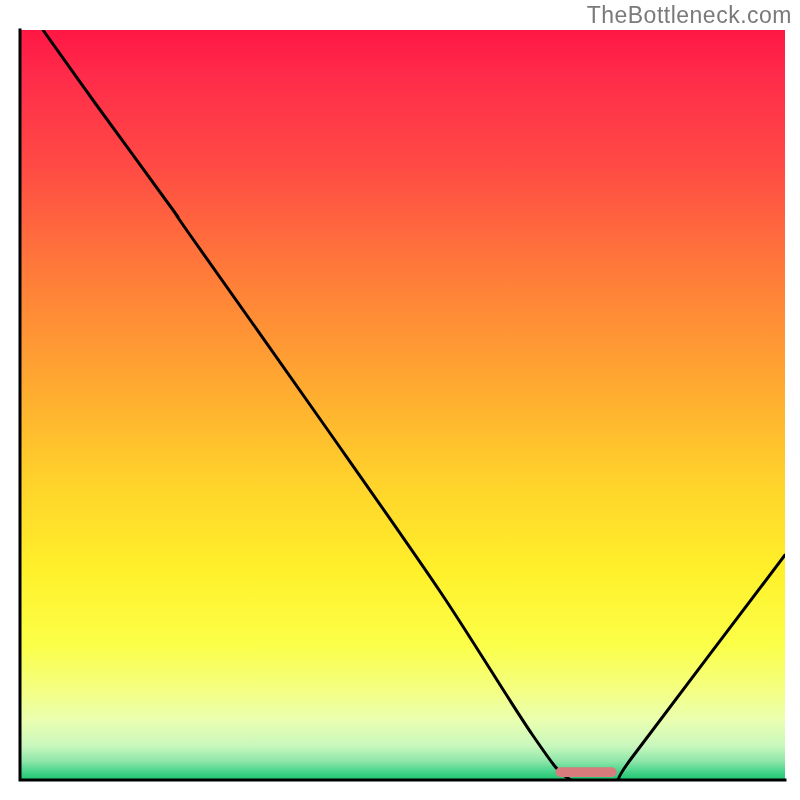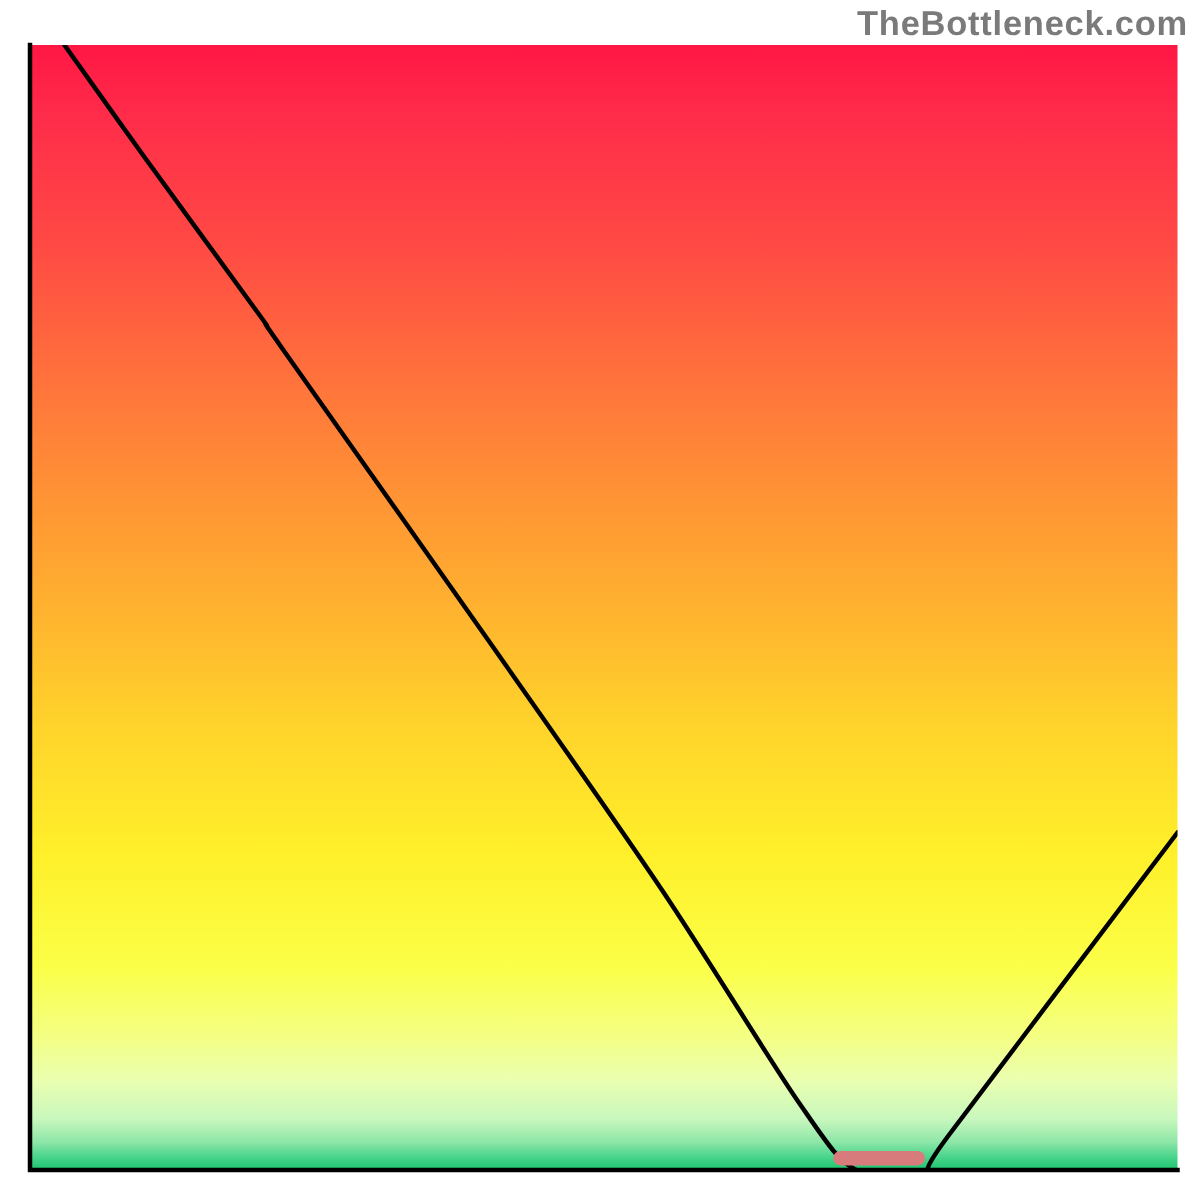--- a/index.html
+++ b/index.html
@@ -14,21 +14,21 @@
     position: relative;
     width: 800px;
     height: 800px;
   }
   .watermark {
     position: absolute;
     top: 2px;
     right: 8px;
     font-family: Arial, Helvetica, sans-serif;
     font-size: 23px;
-    font-weight: bold;
+    font-weight: normal;
     color: #7a7a7a;
     letter-spacing: 0.5px;
     z-index: 10;
     text-align: right;
   }
   svg {
     position: absolute;
     top: 0;
     left: 0;
     width: 800px;

